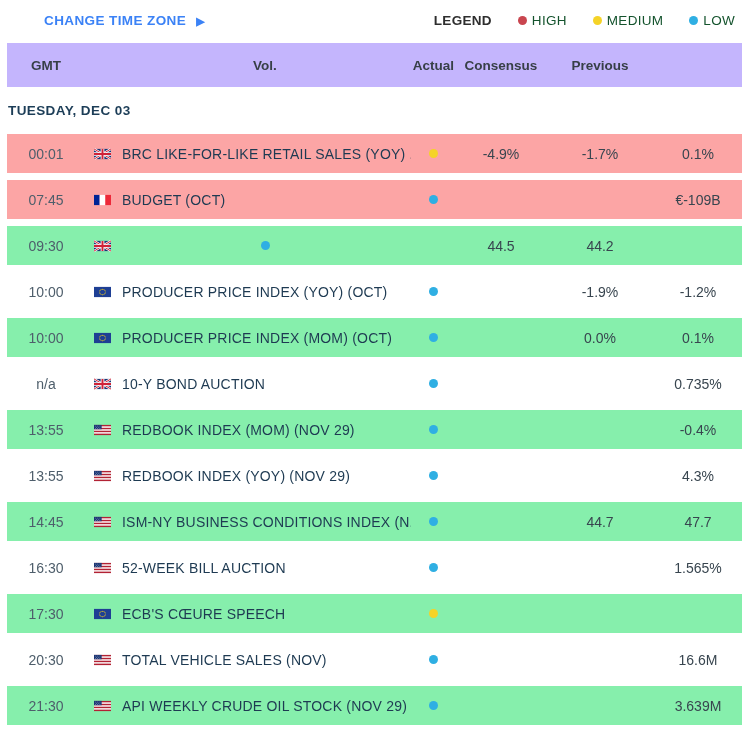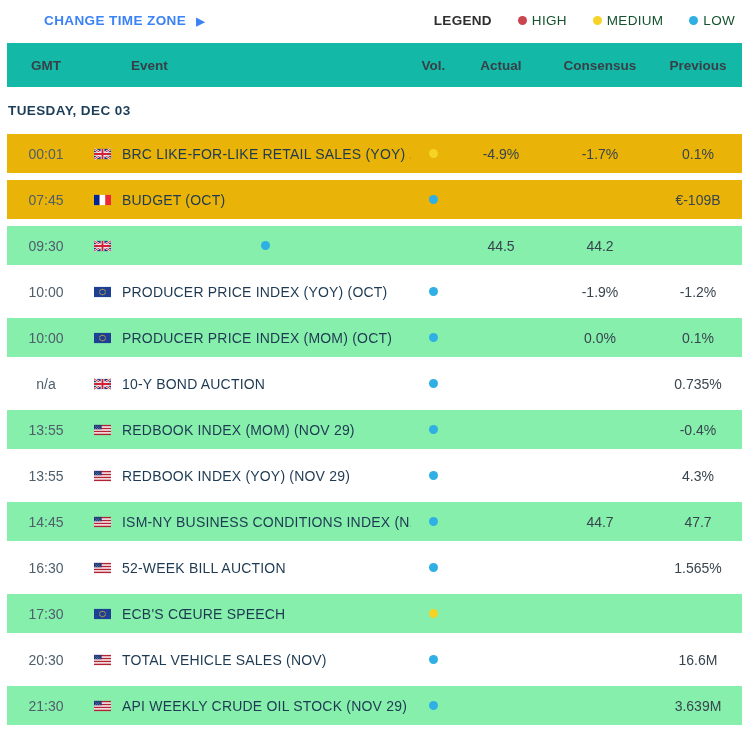--- a/index.html
+++ b/index.html
@@ -18,31 +18,31 @@
     letter-spacing:.3px; }
   .legend-item { display:flex; align-items:center; gap:5px;
     font-size:13.5px; color:#14532d; letter-spacing:.3px; }
   .dot { width:9px; height:9px; border-radius:50%; display:inline-block; }
 
   
   .cal { margin:8px 7px 0 7px; width:735px; }
   .grid { display:grid;
     grid-template-columns:78px 34px 1fr 45px 90px 108px 88px;
     align-items:center; }
-  .thead { height:44px; background:#14b8a6; font-size:13.5px;
+  .thead { height:44px; background:#c4b5fd; font-size:13.5px;
     font-weight:bold; color:#373f47; }
   .thead .c { text-align:center; }
   .thead .event-h { text-align:left; padding-left:12px; }
 
   .day-header { height:47px; display:flex; align-items:center;
     padding-left:1px; font-size:13.5px; font-weight:bold; color:#1c3d57;
     letter-spacing:.4px; }
 
   .row { height:39px; margin-bottom:7px; font-size:14px; cursor:pointer; }
-  .shade-dark  { background:#eab308; }
+  .shade-dark  { background:#fca5a5; }
   .shade-light { background:#86efac; }
   .shade-white { background:#ffffff; }
   .cell.gmt { text-align:center; color:#4e5e6b; }
   .cell.flag { display:flex; justify-content:center; align-items:center; }
   .cell.flag svg { width:17px; height:12px; display:block; }
   .cell.event { color:#1e3a52; letter-spacing:.2px; white-space:nowrap;
     overflow:hidden; padding-left:3px; }
   .cell.vol { display:flex; justify-content:center; align-items:center; }
   .cell.val { text-align:center; color:#38454f; }
 </style>
@@ -70,21 +70,20 @@
           <span>LOW</span>
         </span>
       </span>
   </div>
 </div>
 
 <div class="cal">
   <div class="thead grid">
     <div class="c">GMT</div>
     <div class="c"></div>
-    <div class="event-h">Event</div>
     <div class="c">Vol.</div>
     <div class="c">Actual</div>
     <div class="c">Consensus</div>
     <div class="c">Previous</div>
   </div>
   <div class="day-header">TUESDAY, DEC 03</div>
   <div id="rows">
   <div class="row grid shade-dark">
     <div class="cell gmt">00:01</div>
     <div class="cell flag">

